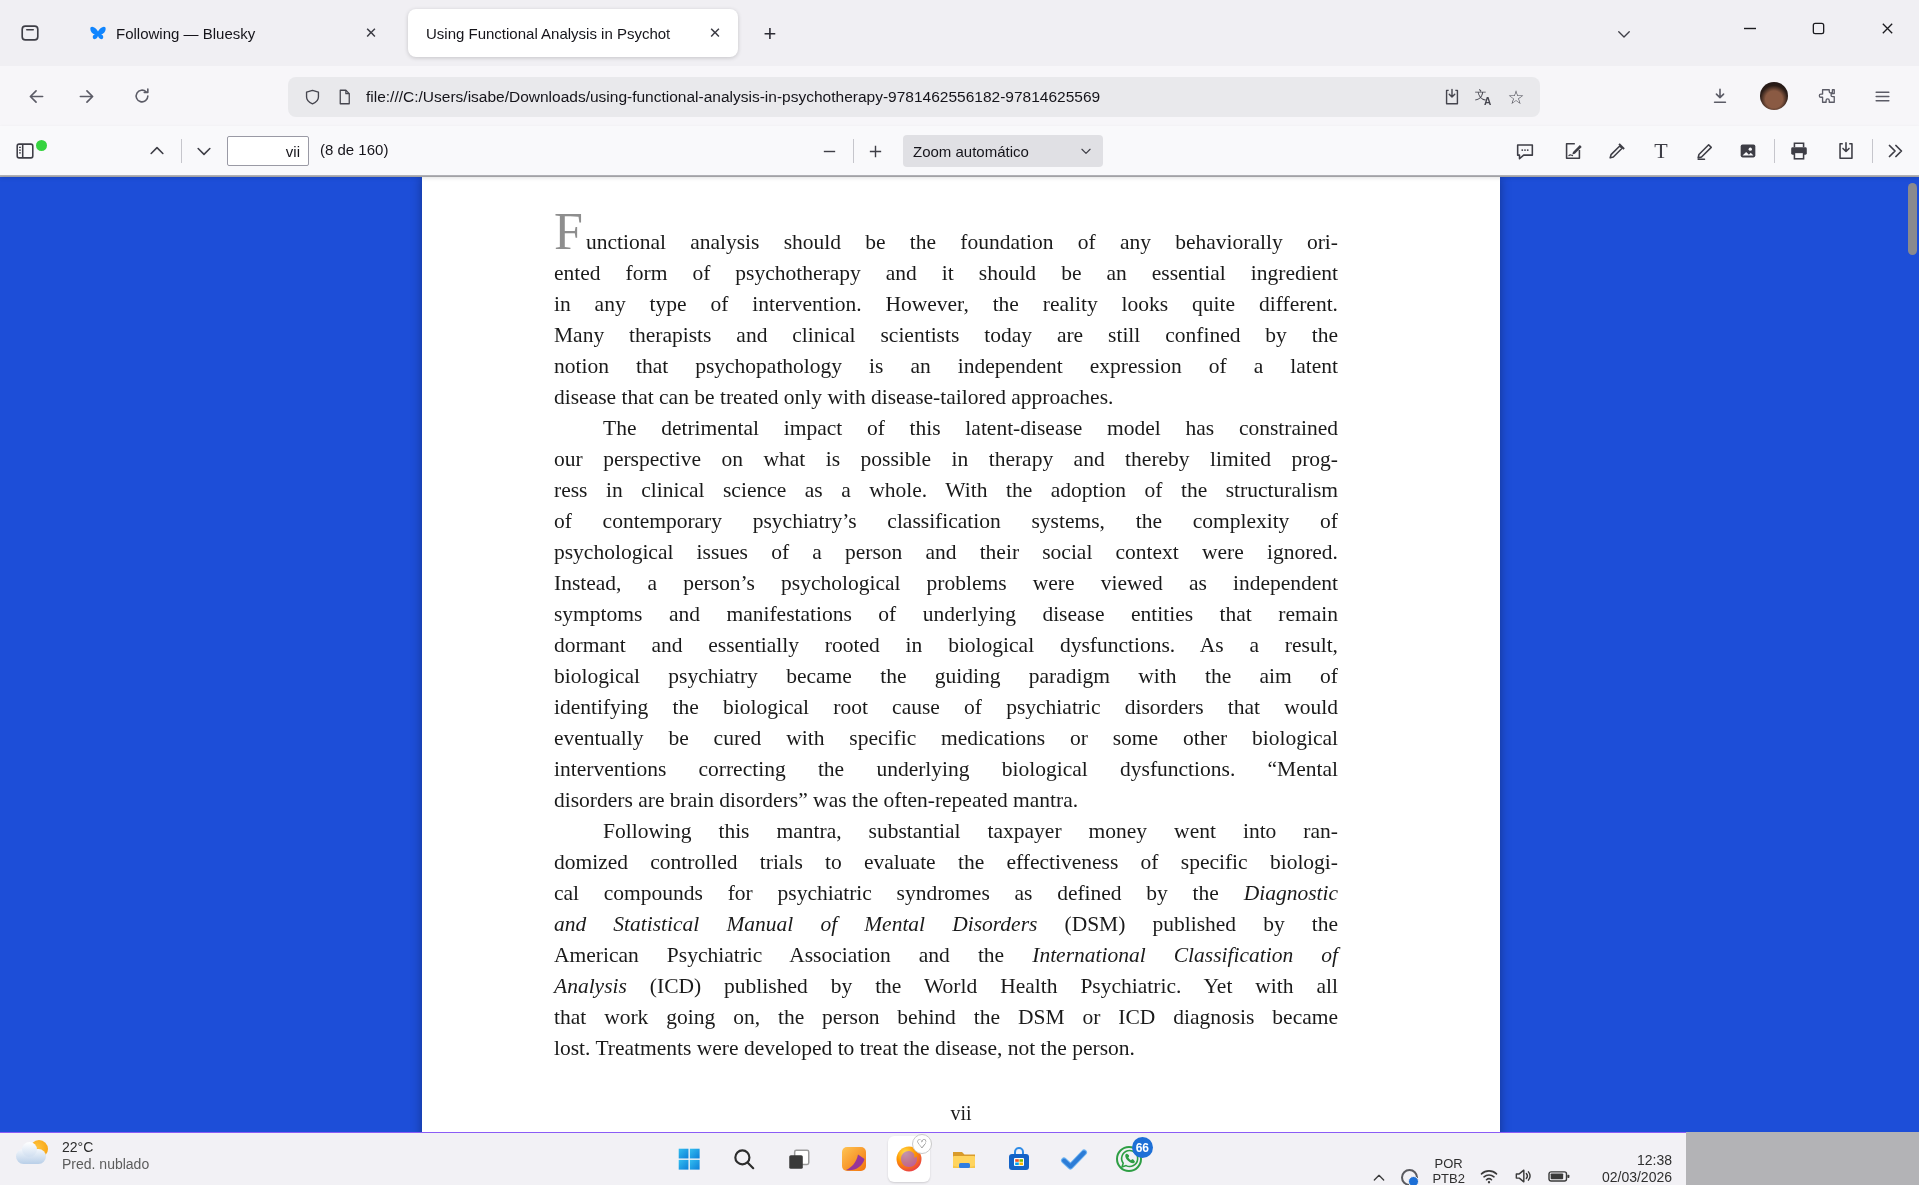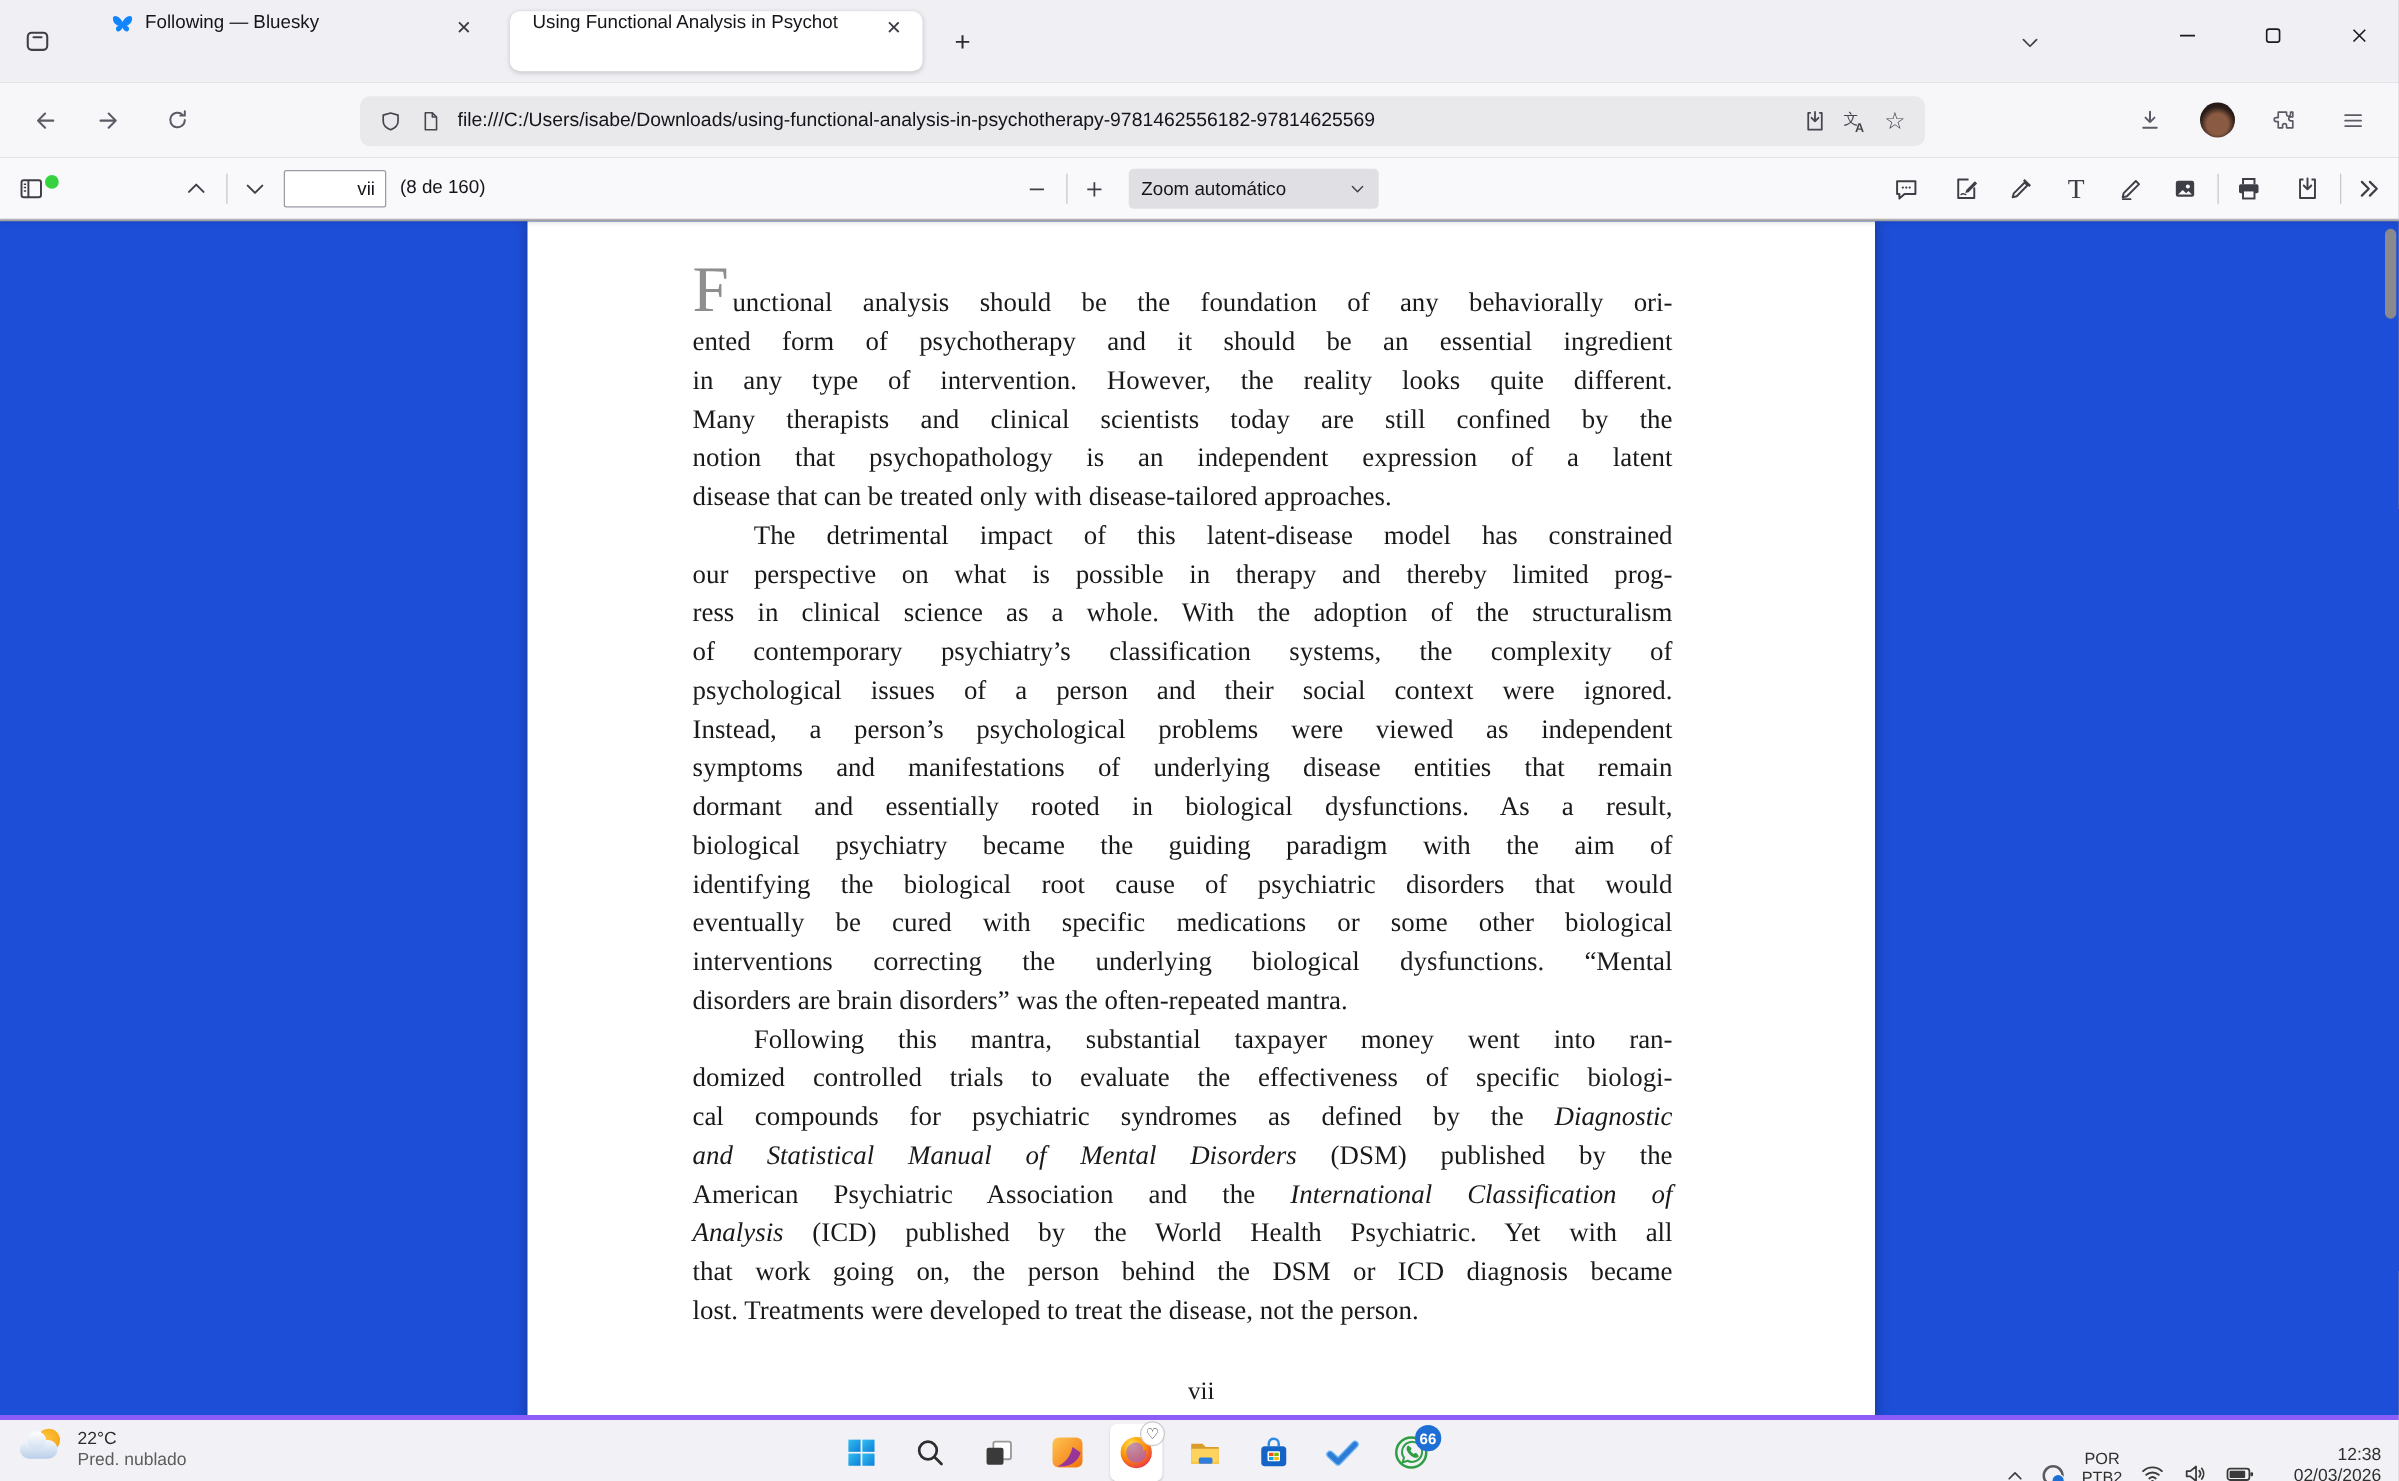--- a/index.html
+++ b/index.html
@@ -2,21 +2,21 @@
 <html><head>
 <meta charset="utf-8">
 <style>
   * { margin:0; padding:0; box-sizing:border-box; }
   html,body { width:1919px; height:1185px; overflow:hidden; font-family:"Liberation Sans",sans-serif; background:#b3b3b6; }
   svg { display:block; }
 
   
   .tabbar { position:absolute; left:0; top:0; width:1919px; height:66px; background:#f0eff3; }
   .fxview-btn { position:absolute; left:10px; top:13px; width:40px; height:40px; border-radius:6px; display:flex; align-items:center; justify-content:center; }
-  .tab { position:absolute; top:9px; height:48px; border-radius:8px; display:flex; align-items:flex-start; padding:0 10px; }
+  .tab { position:absolute; top:9px; height:48px; border-radius:8px; display:flex; align-items:center; padding:0 10px; }
   .tab1 { left:78px; width:316px; }
   .tab2 { left:408px; width:330px; background:#ffffff; box-shadow:0 1px 4px rgba(0,0,0,.18); }
   .tab-title { font-size:15px; color:#15141a; white-space:nowrap; overflow:hidden; flex:1; margin:0 8px; position:relative; }
   .tab-title::after { content:""; position:absolute; right:0; top:0; width:28px; height:100%; background:linear-gradient(90deg,rgba(240,239,243,0),#f0eff3); }
   .tab2 .tab-title::after { background:linear-gradient(90deg,rgba(255,255,255,0),#ffffff); }
   .tab-close { width:26px; height:26px; border-radius:5px; display:flex; align-items:center; justify-content:center; font-size:15px; color:#3a3a42; }
   .newtab-btn { position:absolute; left:752px; top:16px; width:36px; height:36px; display:flex; align-items:center; justify-content:center; font-size:22px; color:#2b2b33; border-radius:6px; }
   .alltabs-btn { position:absolute; left:1605px; top:15px; width:38px; height:38px; display:flex; align-items:center; justify-content:center; }
   .winctl { position:absolute; top:0; width:62px; height:56px; display:flex; align-items:center; justify-content:center; color:#1b1b1f; }
 
@@ -45,21 +45,21 @@
   .pdf-text { position:absolute; left:132px; top:50px; width:784px; font-family:"Liberation Serif",serif; font-size:21.5px; color:#1a1a1a; }
   .pline { line-height:31px; height:31px; text-align:justify; text-align-last:justify; overflow:visible; }
   .pline.last { text-align-last:left; }
   .pline.indent { text-indent:49px; }
   .pline .it { font-style:italic; }
   .initcap { font-size:52px; line-height:0; color:#8e8e8e; margin-right:3px; font-weight:400; }
   .page-footer { position:absolute; left:0; top:925px; width:100%; text-align:center; font-family:"Liberation Serif",serif; font-size:20px; color:#1a1a1a; }
   .scroll-thumb { position:absolute; right:2px; top:6px; width:9px; height:72px; border-radius:5px; background:#8a8a8e; }
 
   
-  .taskbar { position:absolute; left:0; top:1132px; width:1919px; height:53px; background:#f2f1f5; border-top:4px solid #8b5cf6; }
+  .taskbar { position:absolute; left:0; top:1132px; width:1686px; height:53px; background:#f2f1f5; border-top:1px solid #8b5cf6; }
   .weather { position:absolute; left:14px; top:5px; display:flex; align-items:center; }
   .weather-icn { position:relative; width:40px; height:36px; margin-right:8px; }
   .sun { position:absolute; left:16px; top:2px; width:18px; height:18px; border-radius:50%; background:radial-gradient(circle at 40% 40%,#ffc33d,#f59d0a); }
   .cloud { position:absolute; left:2px; top:11px; width:30px; height:15px; border-radius:10px; background:linear-gradient(180deg,#f3f7fc,#b9cfe8); }
   .cloud::before { content:""; position:absolute; left:6px; top:-7px; width:15px; height:15px; border-radius:50%; background:linear-gradient(180deg,#ffffff,#cfdef0); }
   .wtemp { font-size:14px; color:#2b2b2b; line-height:17px; }
   .wcond { font-size:14px; color:#5c5c5c; line-height:17px; }
   .tb-icons { position:absolute; left:668px; top:3px; display:flex; gap:13px; }
   .tb-btn { position:relative; width:42px; height:46px; display:flex; align-items:center; justify-content:center; border-radius:6px; }
   .tb-btn.active { background:#ffffff; box-shadow:0 1px 2px rgba(0,0,0,.15); }

